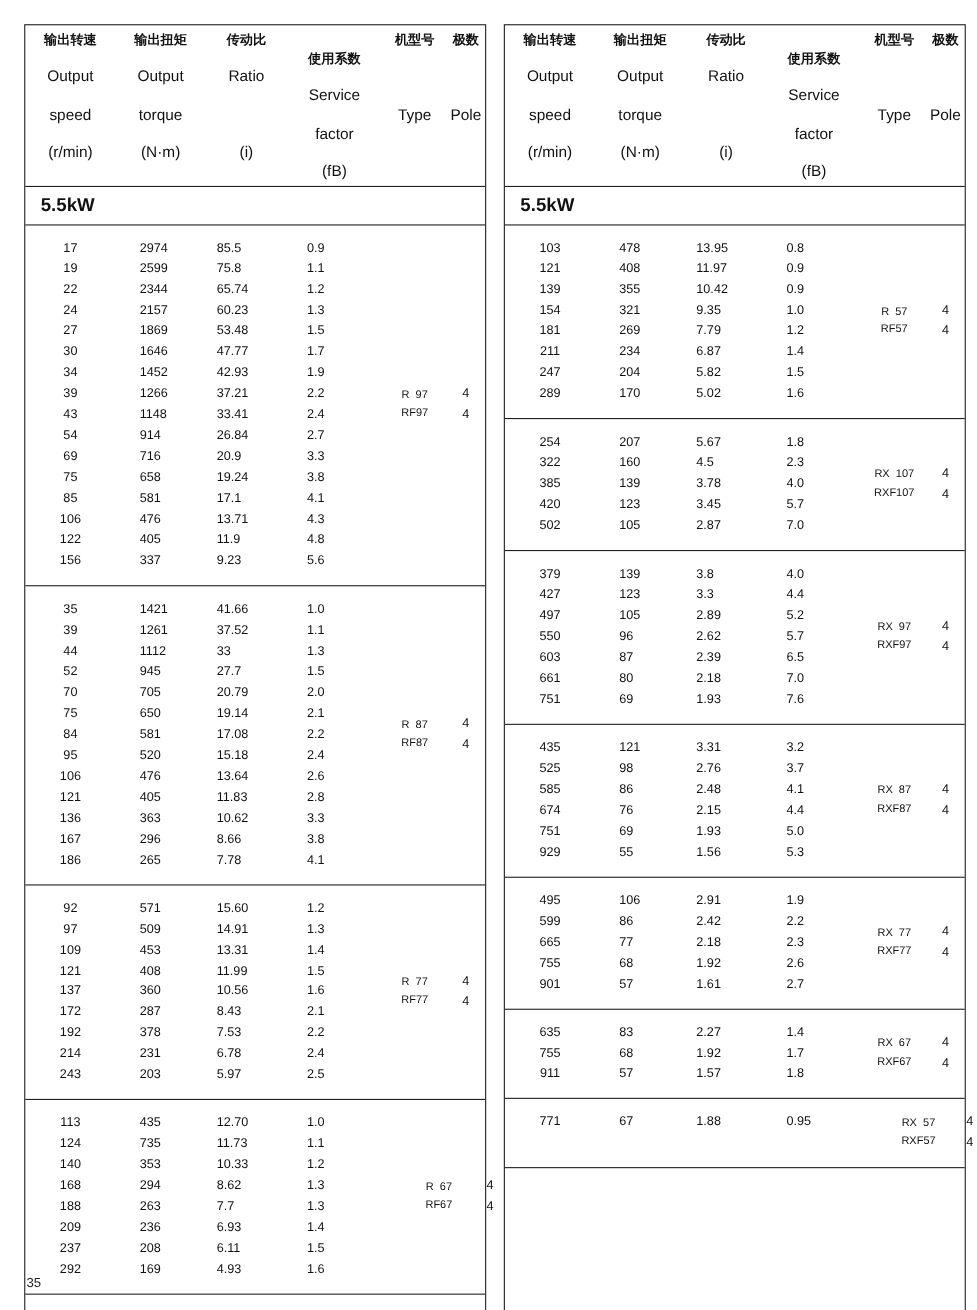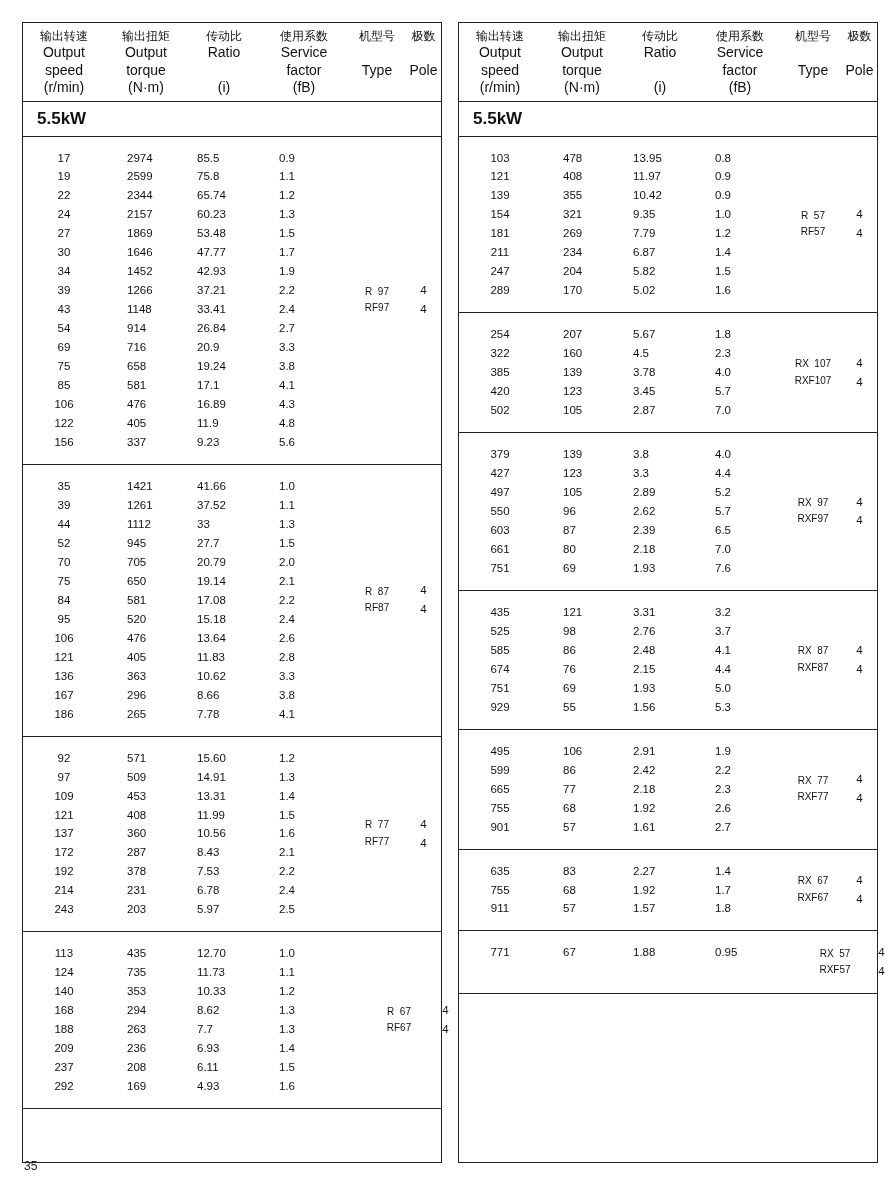--- a/index.html
+++ b/index.html
@@ -35,25 +35,25 @@
     padding: 6px 0 4px 0;
   }
   .hrow {
     display: flex;
     line-height: 1.25;
   }
   .hcell {
     text-align: center;
     font-size: 11.5px;
   }
-  .hcell.cn { font-weight: normal; font-size: 12px; }
+  .hcell.cn { font-weight: bold; font-size: 12px; }
   .c1 { width: 82px; }
   .c2 { width: 82px; }
   .c3 { width: 74px; }
-  .c4 { width: 86px; }
+  .c4 { width: 86px; margin-top: 17px; }
   .c5 { width: 60px; }
   .c6 { width: 33px; }
   .hrow.r2 .hcell, .hrow.r3 .hcell, .hrow.r4 .hcell { font-size: 14px; }
   
   .power {
     border-bottom: 1.5px solid #231f20;
     font-weight: bold;
     font-size: 17px;
     padding: 7px 0 7px 14px;
   }
@@ -227,21 +227,21 @@
               </div>
               <div class="drow">
                 <div class="dcell n1">85</div>
                 <div class="dcell n2">581</div>
                 <div class="dcell n3">17.1</div>
                 <div class="dcell n4">4.1</div>
               </div>
               <div class="drow">
                 <div class="dcell n1">106</div>
                 <div class="dcell n2">476</div>
-                <div class="dcell n3">16.89</div>
+                <div class="dcell n3">13.71</div>
                 <div class="dcell n4">4.3</div>
               </div>
               <div class="drow">
                 <div class="dcell n1">122</div>
                 <div class="dcell n2">405</div>
                 <div class="dcell n3">11.9</div>
                 <div class="dcell n4">4.8</div>
               </div>
               <div class="drow">
                 <div class="dcell n1">156</div>

